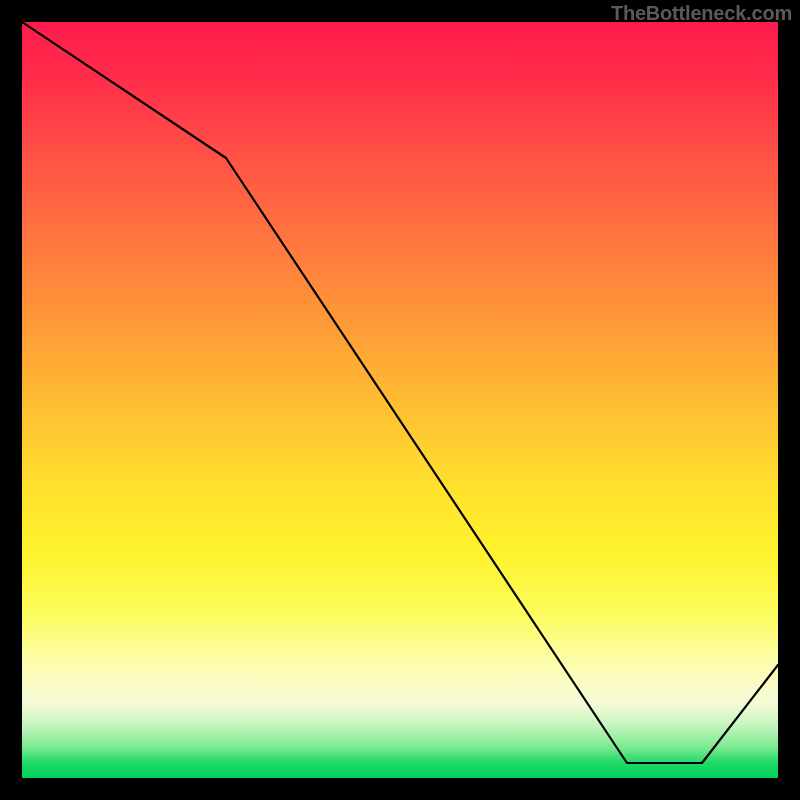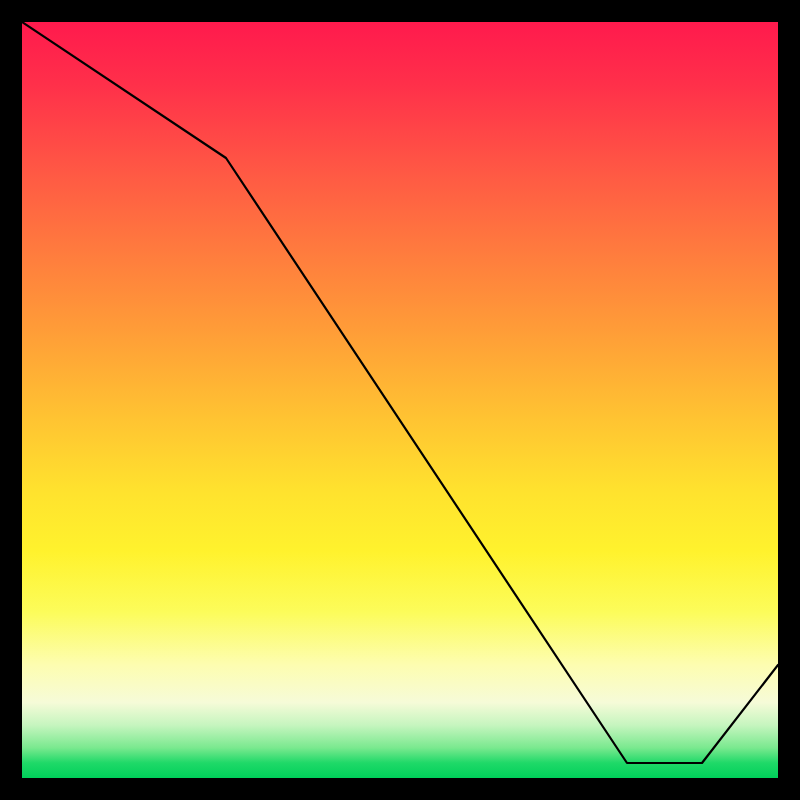--- a/index.html
+++ b/index.html
@@ -75,20 +75,21 @@
     font-weight: 700;
     color: #5a5a5a;
     letter-spacing: -0.2px;
   }
 </style>
 </head>
 <body>
 
 <div class="frame">
 
+  <div class="watermark">TheBottleneck.com</div>
 
   <div class="plot-area">
 
     <svg class="curve" viewBox="0 0 756 756" preserveAspectRatio="none">
       <path d="M 0 0
                L 204 136
                L 605 741
                L 680 741
                L 756 643"></path>
     </svg>

